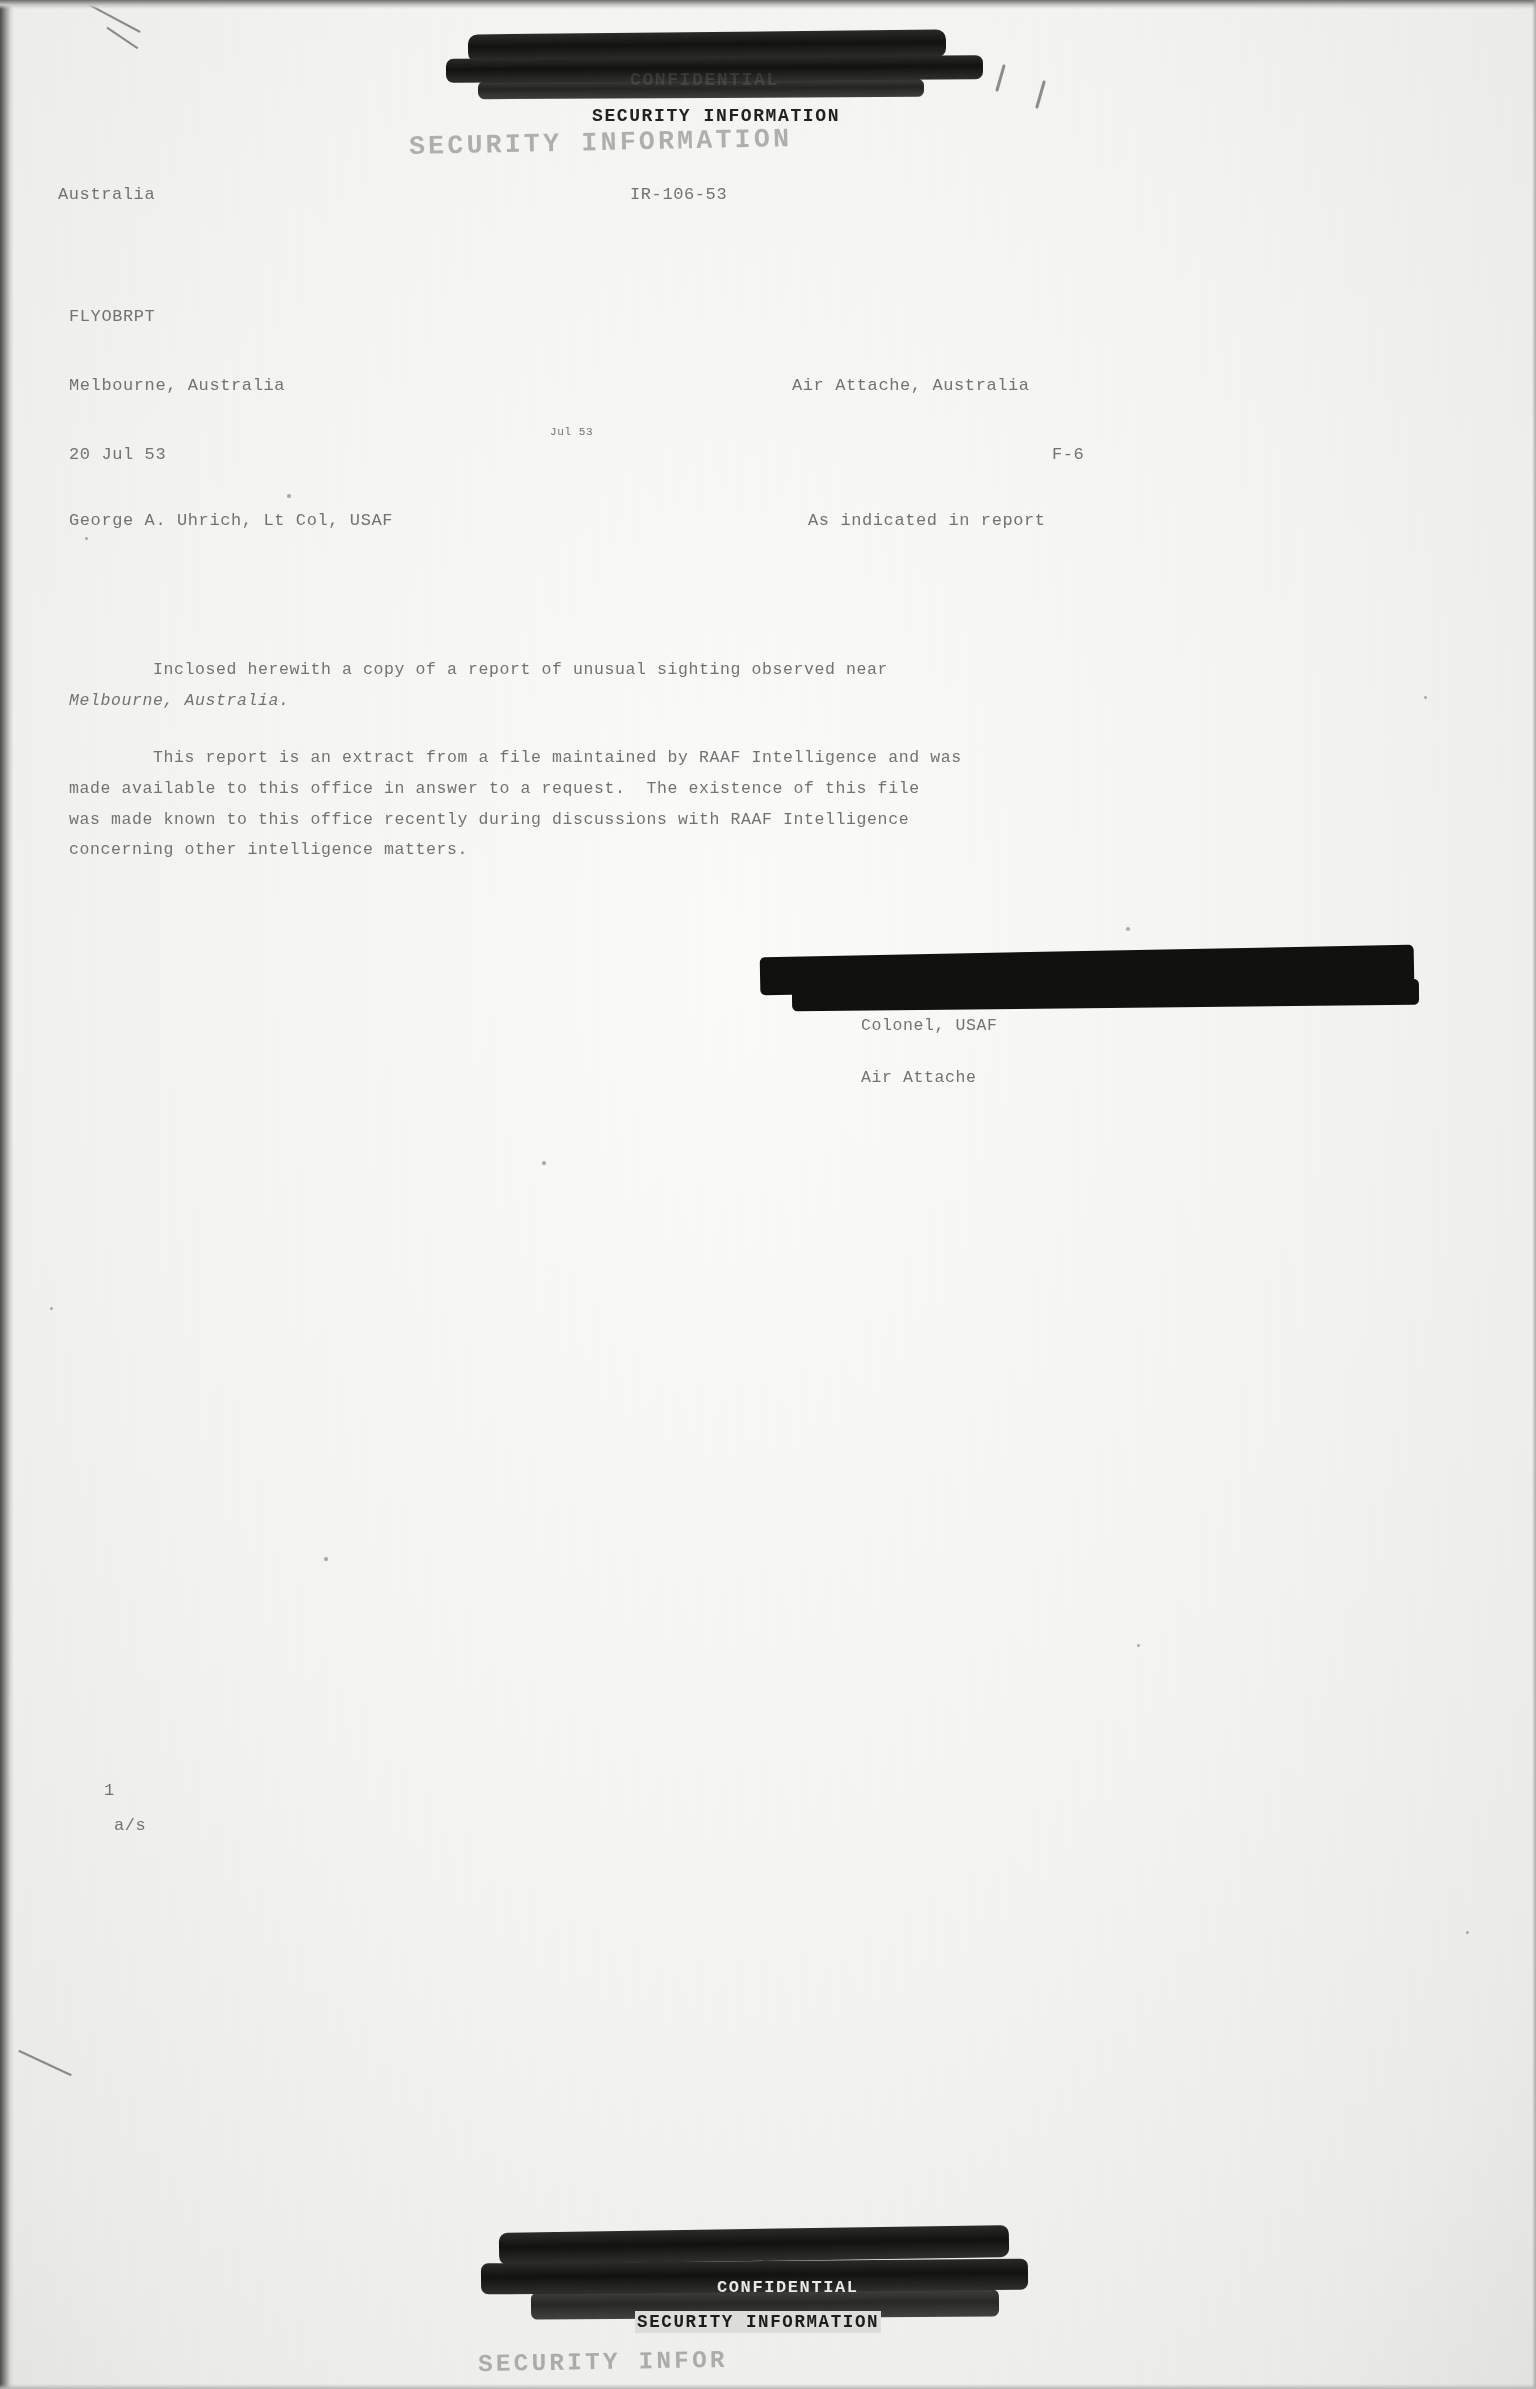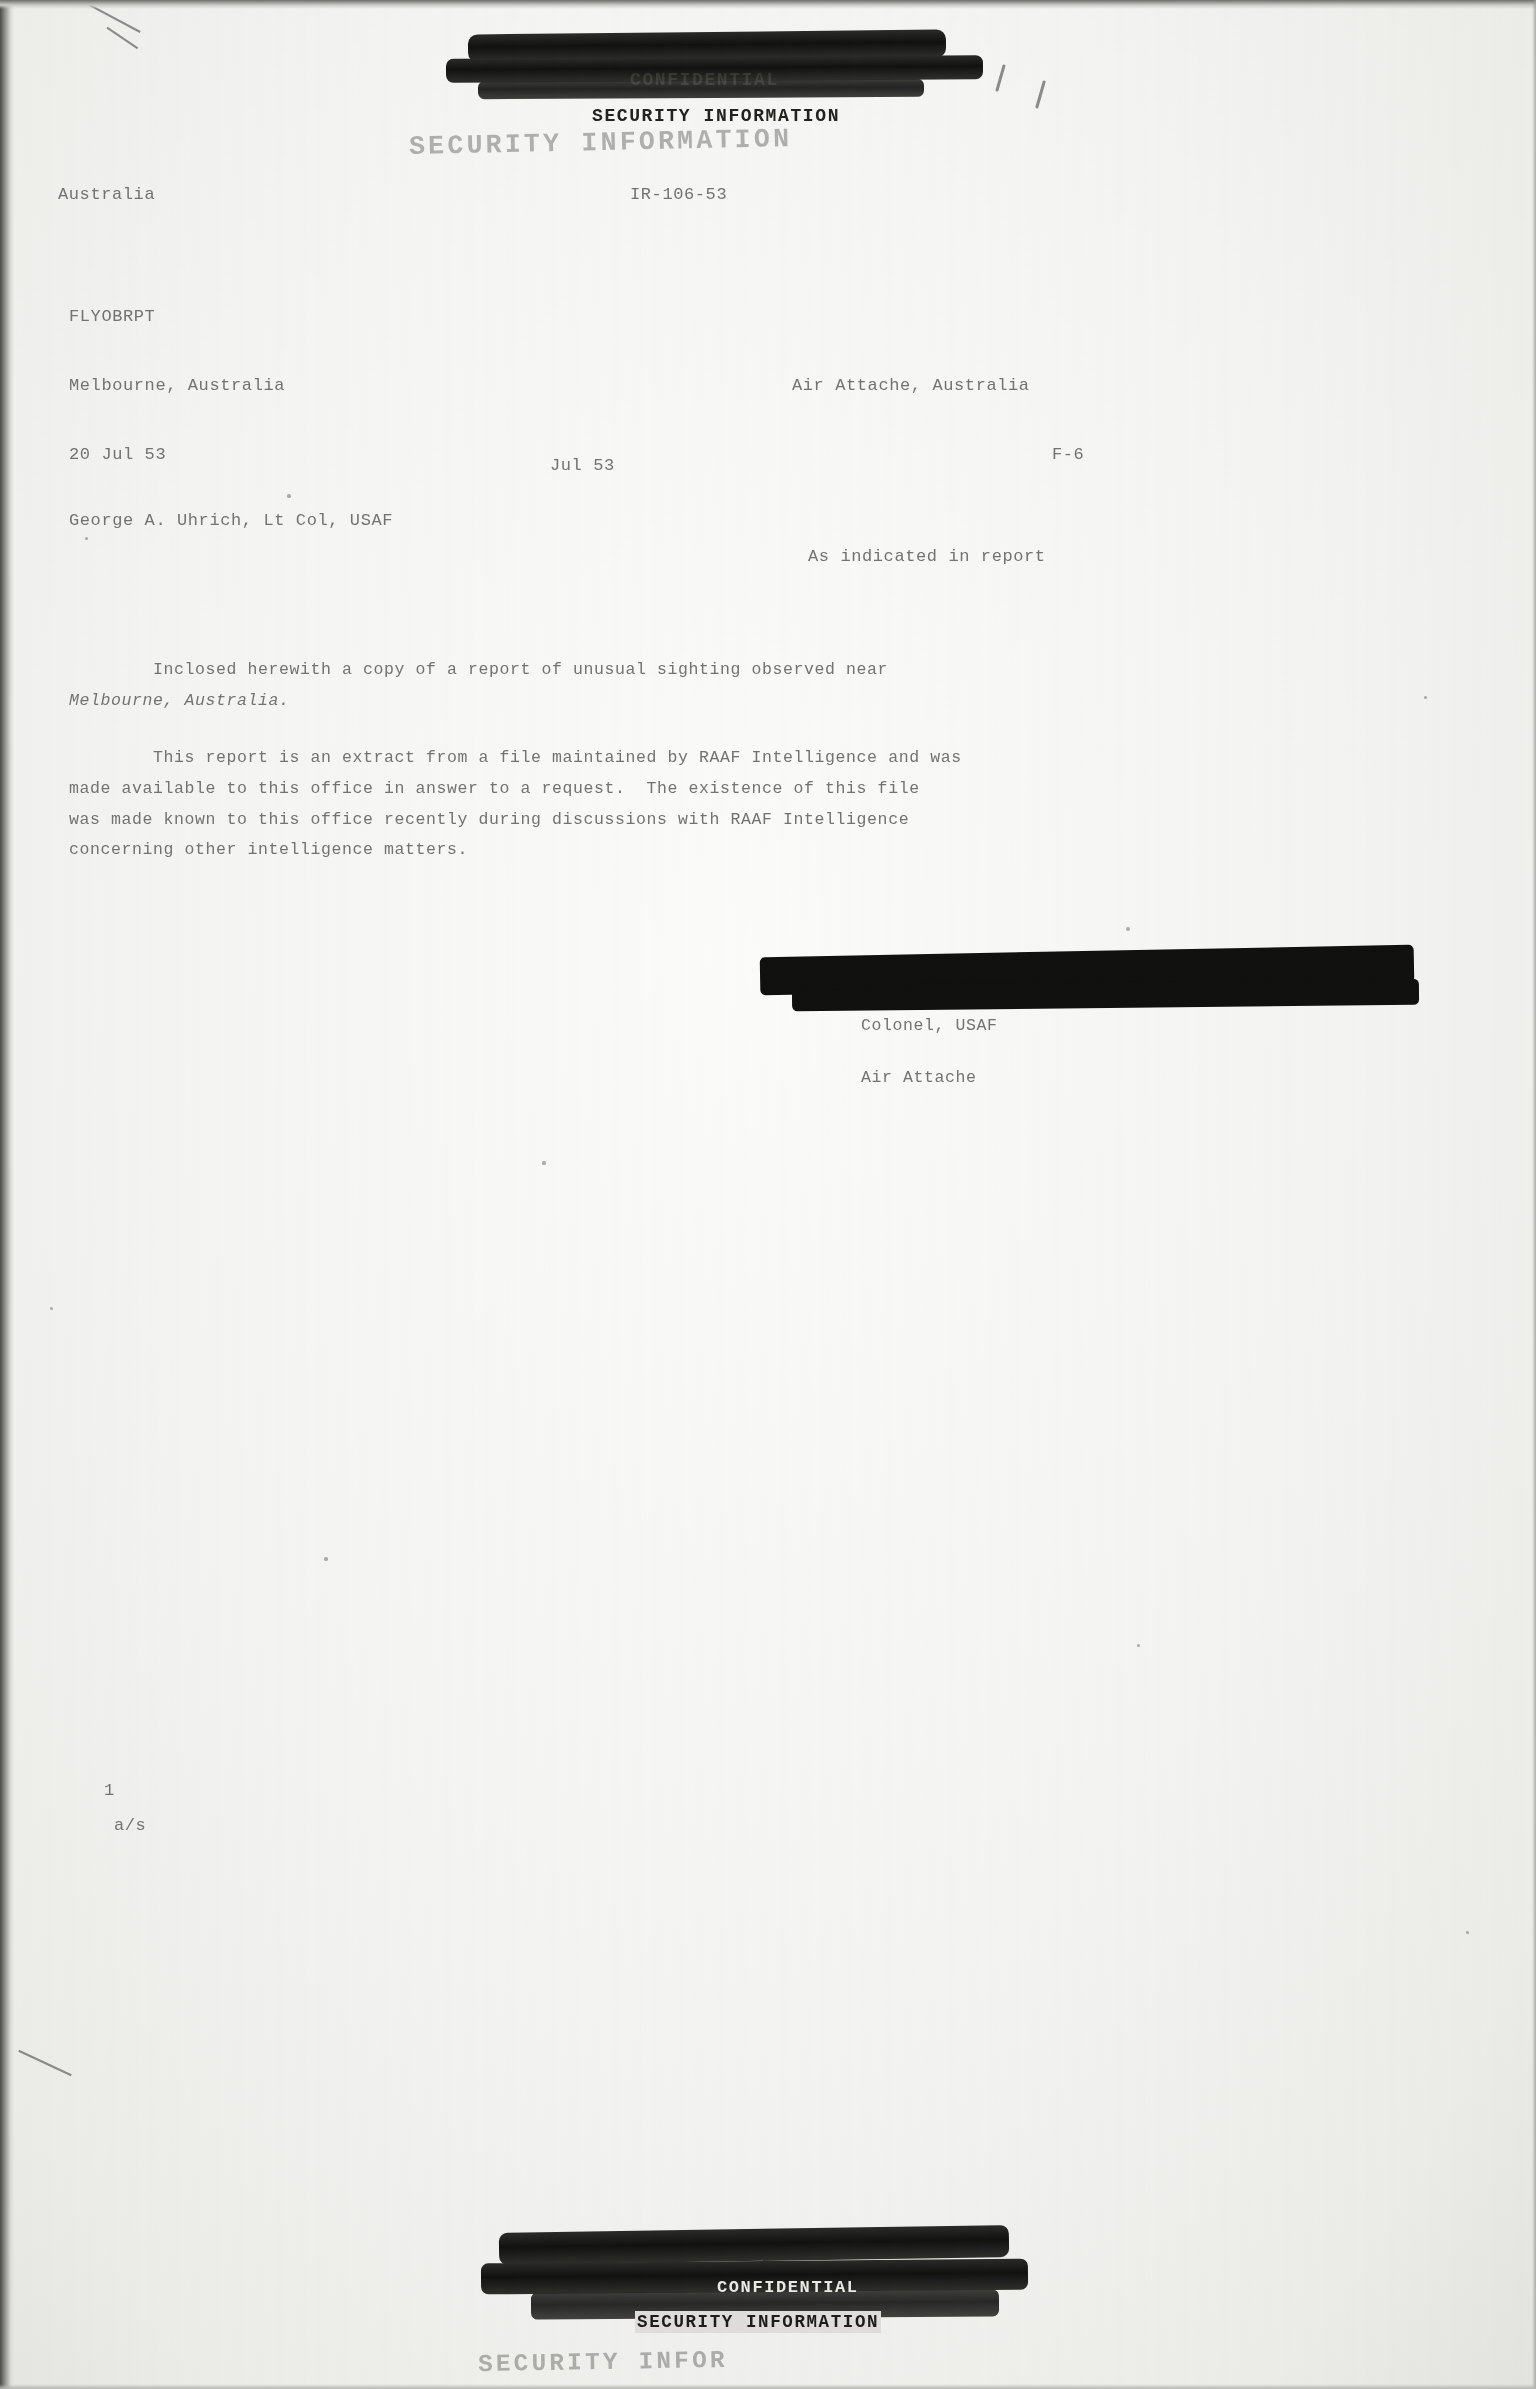--- a/index.html
+++ b/index.html
@@ -131,25 +131,25 @@
 
   <div class="txt body-txt" style="left:58px; top:181px; font-size:17px;">Australia</div>
   <div class="txt body-txt" style="left:630px; top:181px; font-size:17px;">IR-106-53</div>
 
   <div class="txt body-txt" style="left:69px; top:303px; font-size:17px;">FLYOBRPT</div>
 
   <div class="txt body-txt" style="left:69px; top:372px; font-size:17px;">Melbourne, Australia</div>
   <div class="txt body-txt" style="left:792px; top:372px; font-size:17px;">Air Attache, Australia</div>
 
   <div class="txt body-txt" style="left:69px; top:441px; font-size:17px;">20 Jul 53</div>
-  <div class="txt body-txt" style="left:550px; top:452px; font-size:17px;">Jul 53</div>
+  <div class="txt body-txt" style="left:550px; top:418px; font-size:11px;">Jul 53</div>
   <div class="txt body-txt" style="left:1052px; top:441px; font-size:17px;">F-6</div>
 
   <div class="txt body-txt" style="left:69px; top:507px; font-size:17px;">George A. Uhrich, Lt Col, USAF</div>
-  <div class="txt body-txt" style="left:808px; top:507px; font-size:17px;margin-top:36px;">As indicated in report</div>
+  <div class="txt body-txt" style="left:808px; top:507px; font-size:17px;">As indicated in report</div>
 
   <div class="txt body-txt" style="left:69px; top:656px; font-size:16.5px;">        Inclosed herewith a copy of a report of unusual sighting observed near</div>
   <div class="txt body-txt" style="left:69px; top:687px; font-size:16.5px;font-style:italic;">Melbourne, Australia.</div>
 
   <div class="txt body-txt" style="left:69px; top:744px; font-size:16.5px;">        This report is an extract from a file maintained by RAAF Intelligence and was</div>
   <div class="txt body-txt" style="left:69px; top:775px; font-size:16.5px;">made available to this office in answer to a request.  The existence of this file</div>
   <div class="txt body-txt" style="left:69px; top:806px; font-size:16.5px;">was made known to this office recently during discussions with RAAF Intelligence</div>
   <div class="txt body-txt" style="left:69px; top:836px; font-size:16.5px;">concerning other intelligence matters.</div>
 
   <div class="redact" style="left:760px; top:951px; width:654px; height:38px; transform:rotate(-1.1deg); border-radius:5.3px;"></div>

